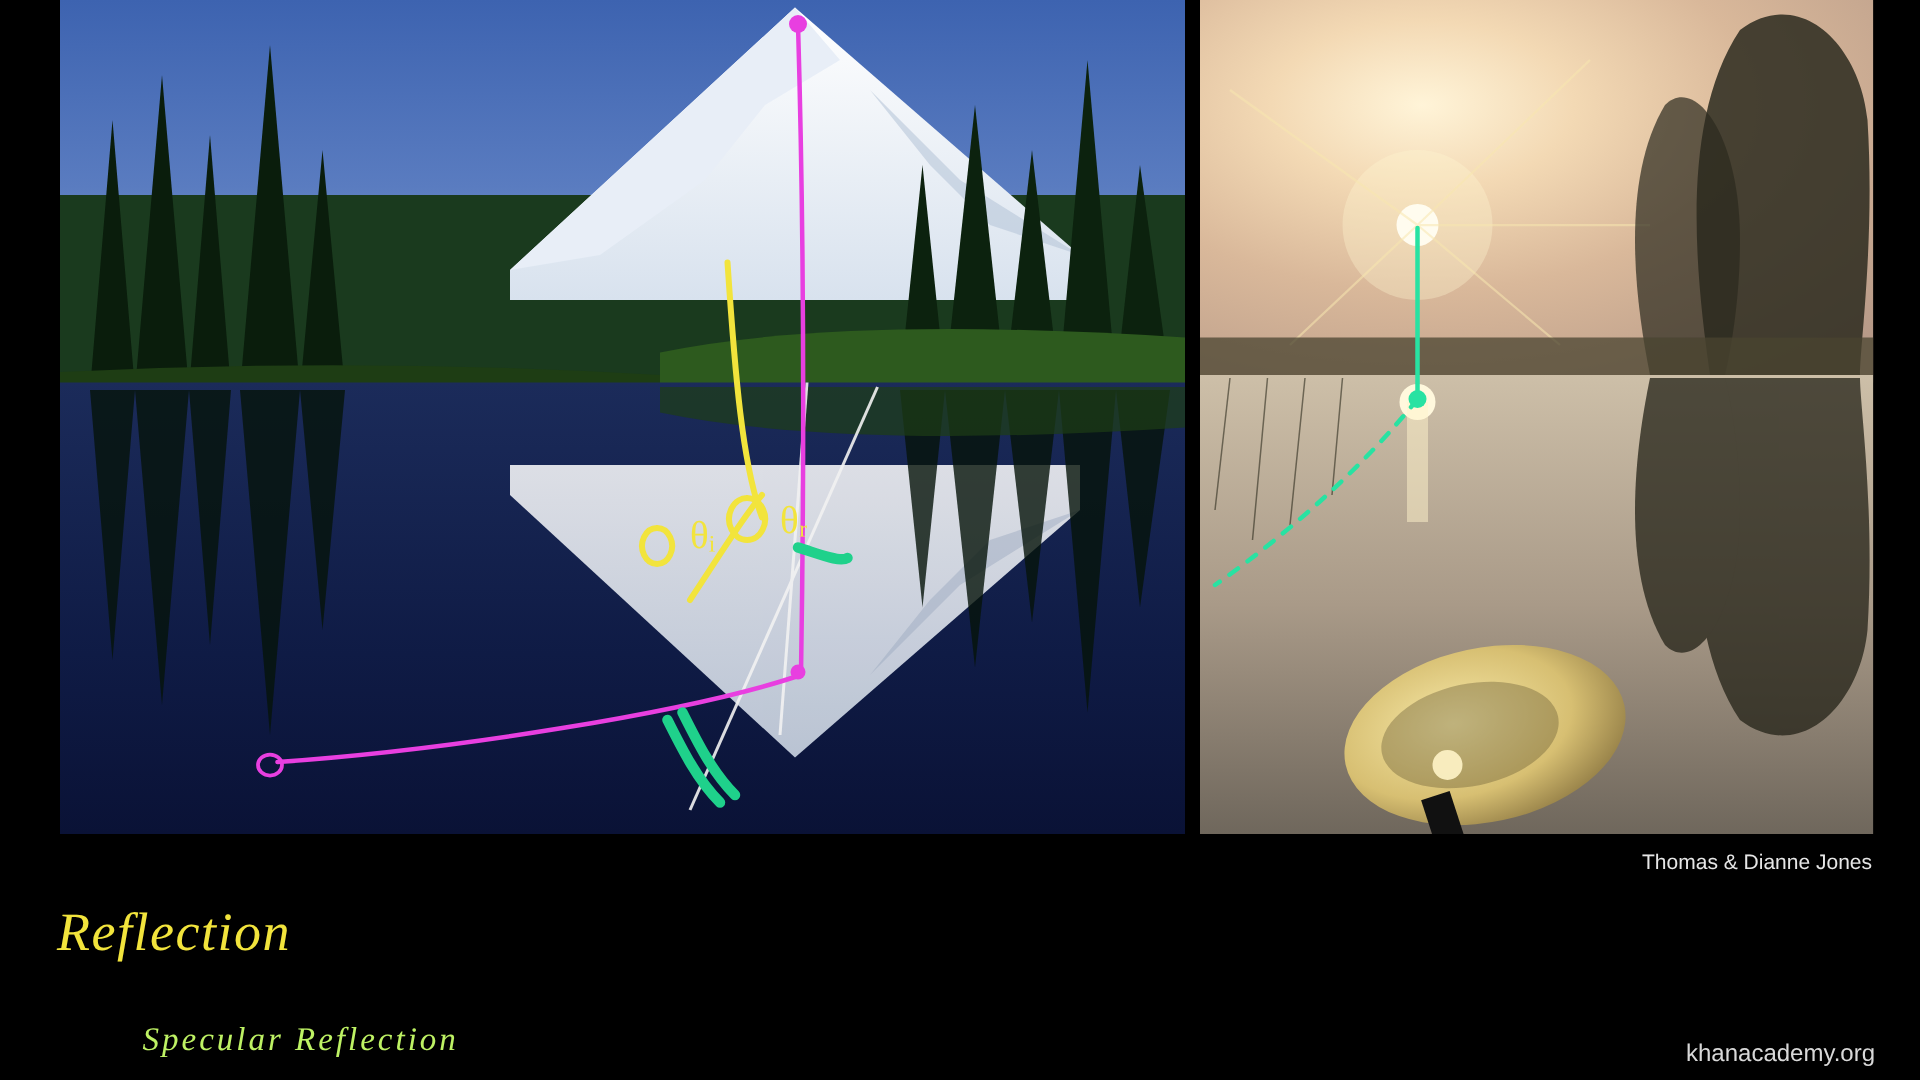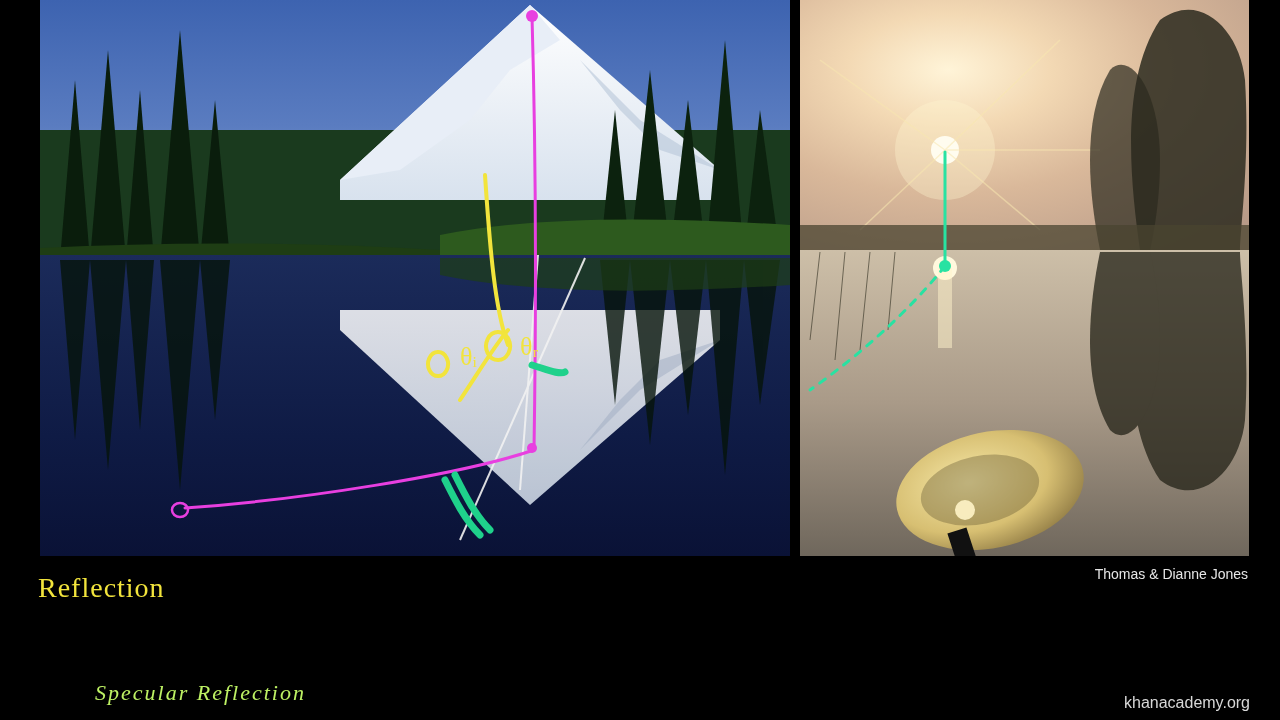--- a/index.html
+++ b/index.html
@@ -43,24 +43,25 @@
   .site {
     position: absolute;
     right: 30px;
     bottom: 8px;
     color: #d8d8d8;
     font-size: 16px;
   }
   .hand-yellow {
     position: absolute;
     left: 38px;
-    top: 572px;
+    top: 600px;
     color: #f2e43c;
     font-family: "Segoe Script", "Comic Sans MS", cursive;
-    font-size: 28px;
+    font-size: 36px;
+    font-style: italic;
     letter-spacing: 1px;
   }
   .hand-white {
     position: absolute;
     left: 95px;
     top: 680px;
     color: #bef264;
     font-family: "Segoe Script", "Comic Sans MS", cursive;
     font-size: 22px;
     font-style: italic;

